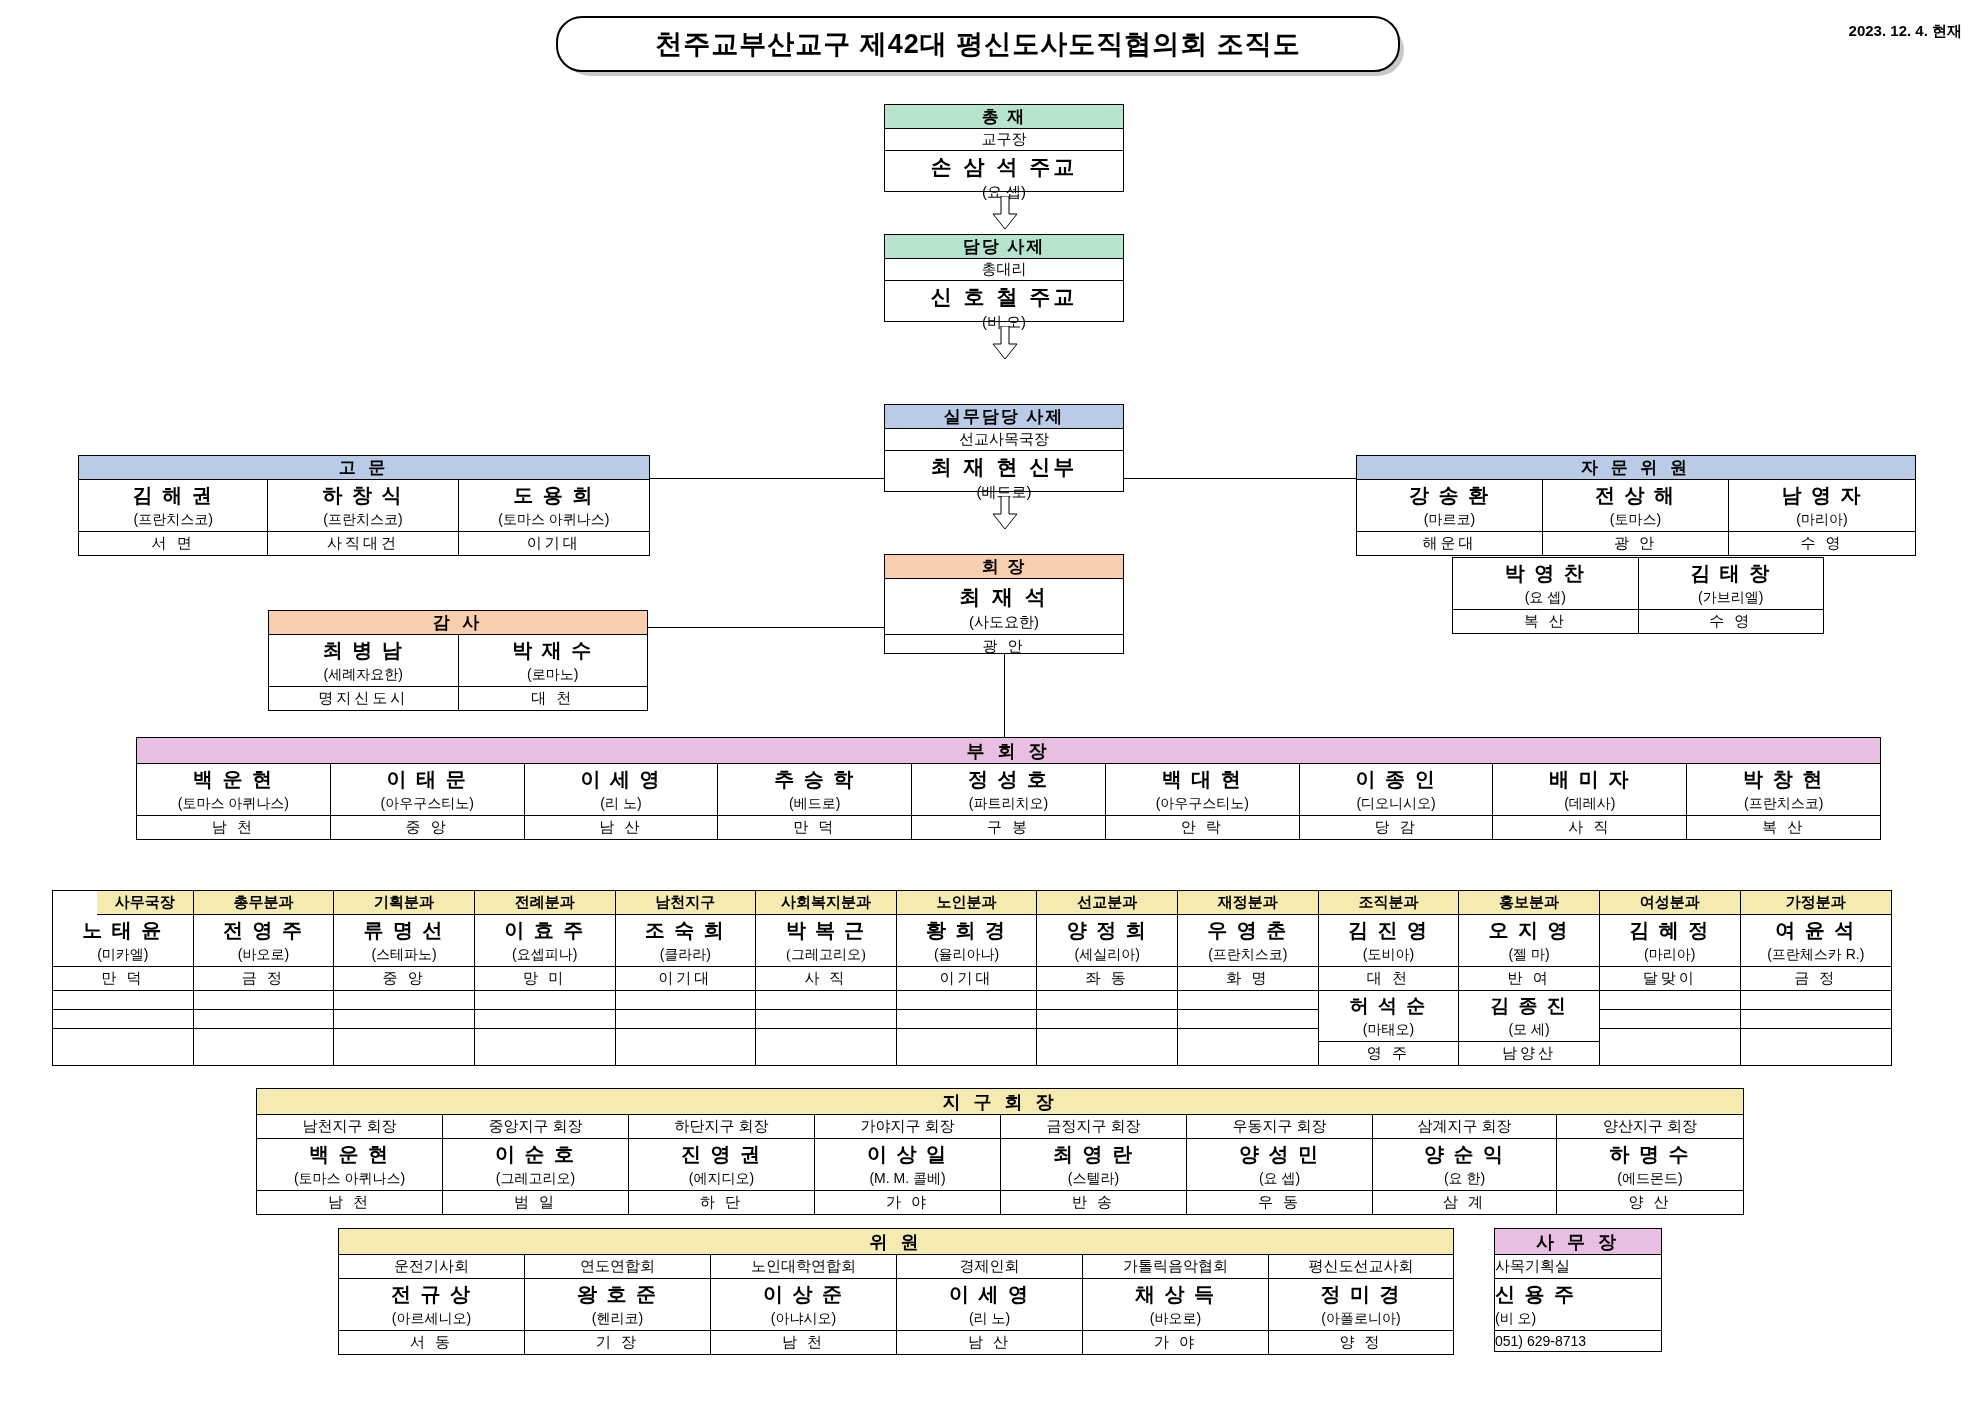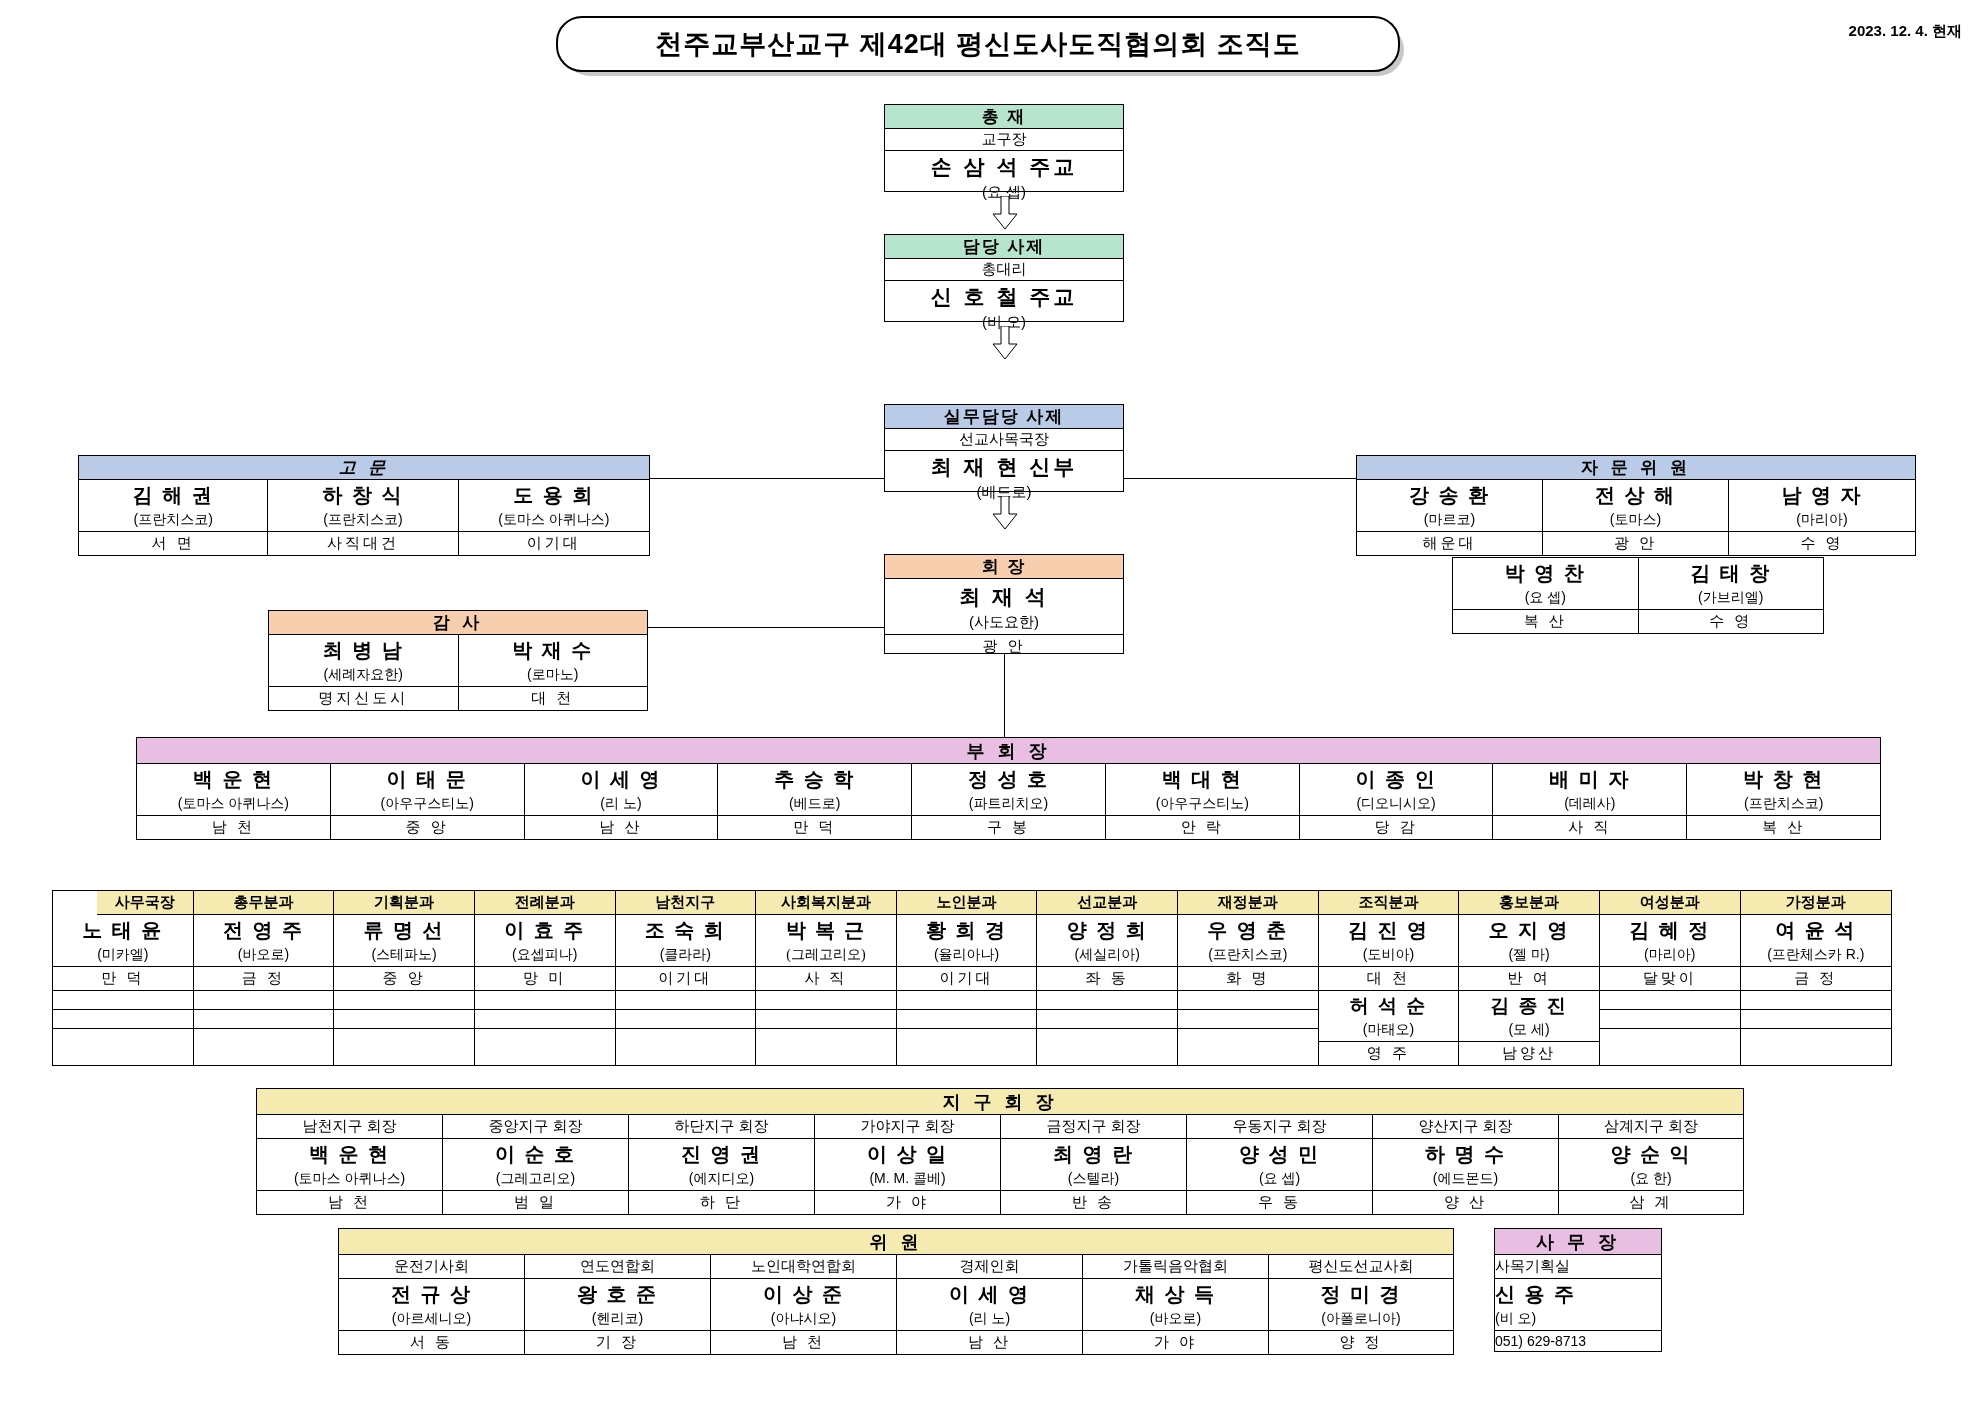--- a/index.html
+++ b/index.html
@@ -129,21 +129,21 @@
 
   <div class="hline" style="left:650px; top:478px; width:234px;"></div>
 
   <div class="hline" style="left:1124px; top:478px; width:232px;"></div>
 
   <div class="hline" style="left:648px; top:627px; width:236px;"></div>
 
   <div class="vline" style="left:1004px; top:654px; height:83px;"></div>
 
   <div class="gtable" style="left:78px; top:455px; width:572px;">
-    <div class="title-row c-blue" style="height:24px; line-height:24px; font-size:17px;font-style:italic;">고    문</div>
+    <div class="title-row c-blue" style="height:24px; line-height:24px; font-size:17px;">고    문</div>
     <div class="grow">
       <div class="gcell" style="width:190px;">
         <div class="r-name">김 해 권</div>
         <div class="r-bap">(프란치스코)</div>
         <div class="r-par">서   면</div>
       </div>
       <div class="gcell" style="width:191px;">
         <div class="r-name">하 창 식</div>
         <div class="r-bap">(프란치스코)</div>
         <div class="r-par">사직대건</div>
@@ -427,31 +427,31 @@
         <div class="r-name">최 영 란</div>
         <div class="r-bap">(스텔라)</div>
         <div class="r-par">반   송</div>
       </div>
       <div class="gcell" style="width:186px;">
         <div class="r-head">우동지구 회장</div>
         <div class="r-name">양 성 민</div>
         <div class="r-bap">(요  셉)</div>
         <div class="r-par">우   동</div>
       </div>
-      <div class="gcell" style="width:186px;">
-        <div class="r-head">양산지구 회장</div>
-        <div class="r-name">하 명 수</div>
-        <div class="r-bap">(에드몬드)</div>
-        <div class="r-par">양   산</div>
-      </div>
       <div class="gcell" style="width:184px;">
         <div class="r-head">삼계지구 회장</div>
         <div class="r-name">양 순 익</div>
         <div class="r-bap">(요   한)</div>
         <div class="r-par">삼   계</div>
+      </div>
+      <div class="gcell" style="width:186px;">
+        <div class="r-head">양산지구 회장</div>
+        <div class="r-name">하 명 수</div>
+        <div class="r-bap">(에드몬드)</div>
+        <div class="r-par">양   산</div>
       </div>
     </div>
   </div>
 
   <div class="gtable" style="left:338px; top:1228px; width:1116px;">
     <div class="title-row c-yellow" style="height:26px; line-height:26px; font-size:18px;">위     원</div>
     <div class="grow">
       <div class="gcell" style="width:186px;">
         <div class="r-head">운전기사회</div>
         <div class="r-name">전 규 상</div>

